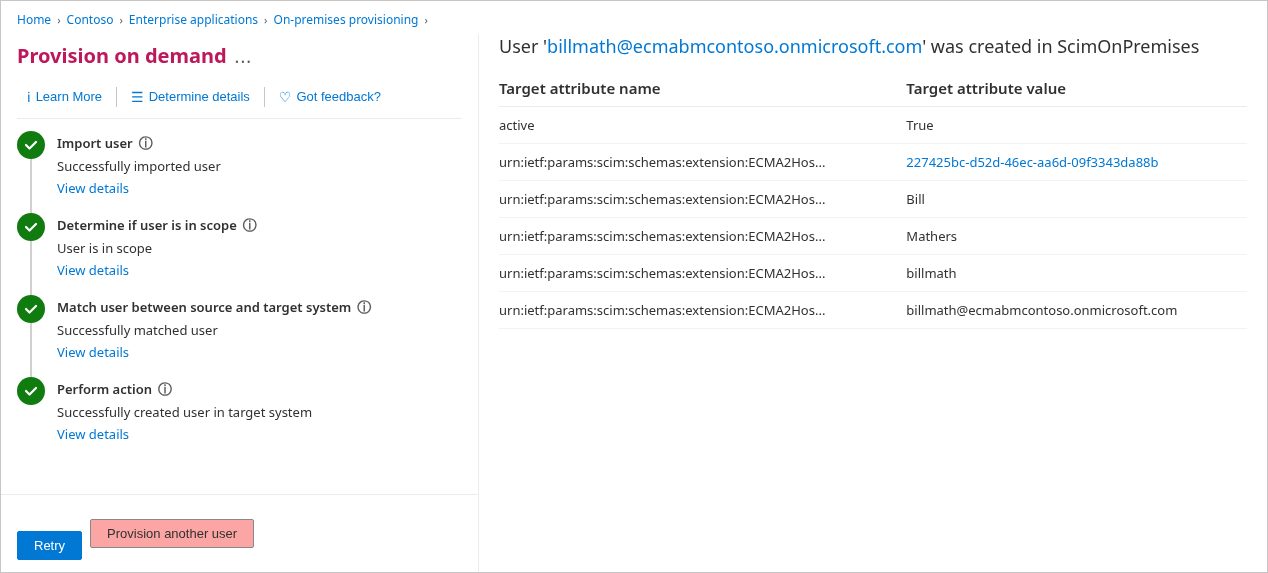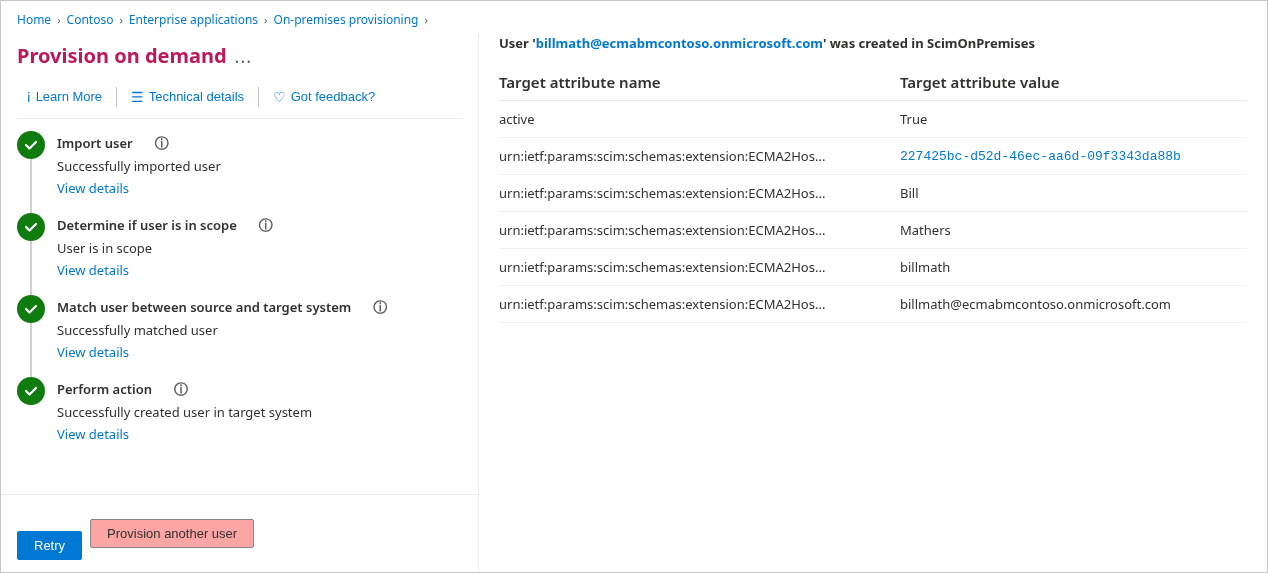--- a/index.html
+++ b/index.html
@@ -144,21 +144,21 @@
     .step-content {
       flex: 1;
       padding-top: 2px;
     }
     .step-title {
       font-size: 13px;
       font-weight: 600;
       color: #323130;
       display: flex;
       align-items: center;
-      gap: 22px;
+      gap: 6px;
       margin-bottom: 4px;
     }
     .step-info-icon {
       color: #605e5c;
       font-size: 14px;
       cursor: pointer;
     }
     .step-desc {
       font-size: 13px;
       color: #323130;
@@ -220,23 +220,22 @@
       background: none;
       border: none;
       font-size: 18px;
       color: #605e5c;
       cursor: pointer;
       padding: 2px 6px;
       line-height: 1;
     }
     .export-status {
       padding: 0 20px 12px 20px;
-      font-size: 13px;
-      color: #323130;
-      font-weight: bold;
+      font-size: 18px;
+      color: #323130;
     }
     .export-status span.username {
       color: #0078d4;
       font-style: normal;
     }
     .table-area {
       flex: 1;
       overflow-y: auto;
       padding: 0 20px;
     }
@@ -256,21 +255,21 @@
       text-align: left;
       font-size: 13px;
       color: #323130;
       padding: 9px 12px 9px 0;
       border-bottom: 1px solid #f3f2f1;
       vertical-align: middle;
     }
     .val-col {
       color: #a4262c;
     }
-    .val-col.blue { color: #0078d4; font-family: Liberation Mono, monospace; }
+    .val-col.blue { color: #0078d4; }
   </style>
 </head>
 <body>
 
 <div class="window">
 
   <div class="breadcrumb-bar">
     <a>Home</a>
     <span class="sep">›</span>
     <a>Contoso</a>
@@ -290,21 +289,21 @@
           <span class="more-icon">...</span>
         </div>
         <div class="toolbar">
           <button class="toolbar-btn">
             <span class="toolbar-icon">ℹ</span>
             <span>Learn More</span>
           </button>
           <div class="toolbar-divider"></div>
           <button class="toolbar-btn">
             <span class="toolbar-icon">☰</span>
-            <span>Technical details</span>
+            <span>Determine details</span>
           </button>
           <div class="toolbar-divider"></div>
           <button class="toolbar-btn">
             <span class="toolbar-icon">♡</span>
             <span>Got feedback?</span>
           </button>
         </div>
       </div>
 
       <div class="steps-area">

